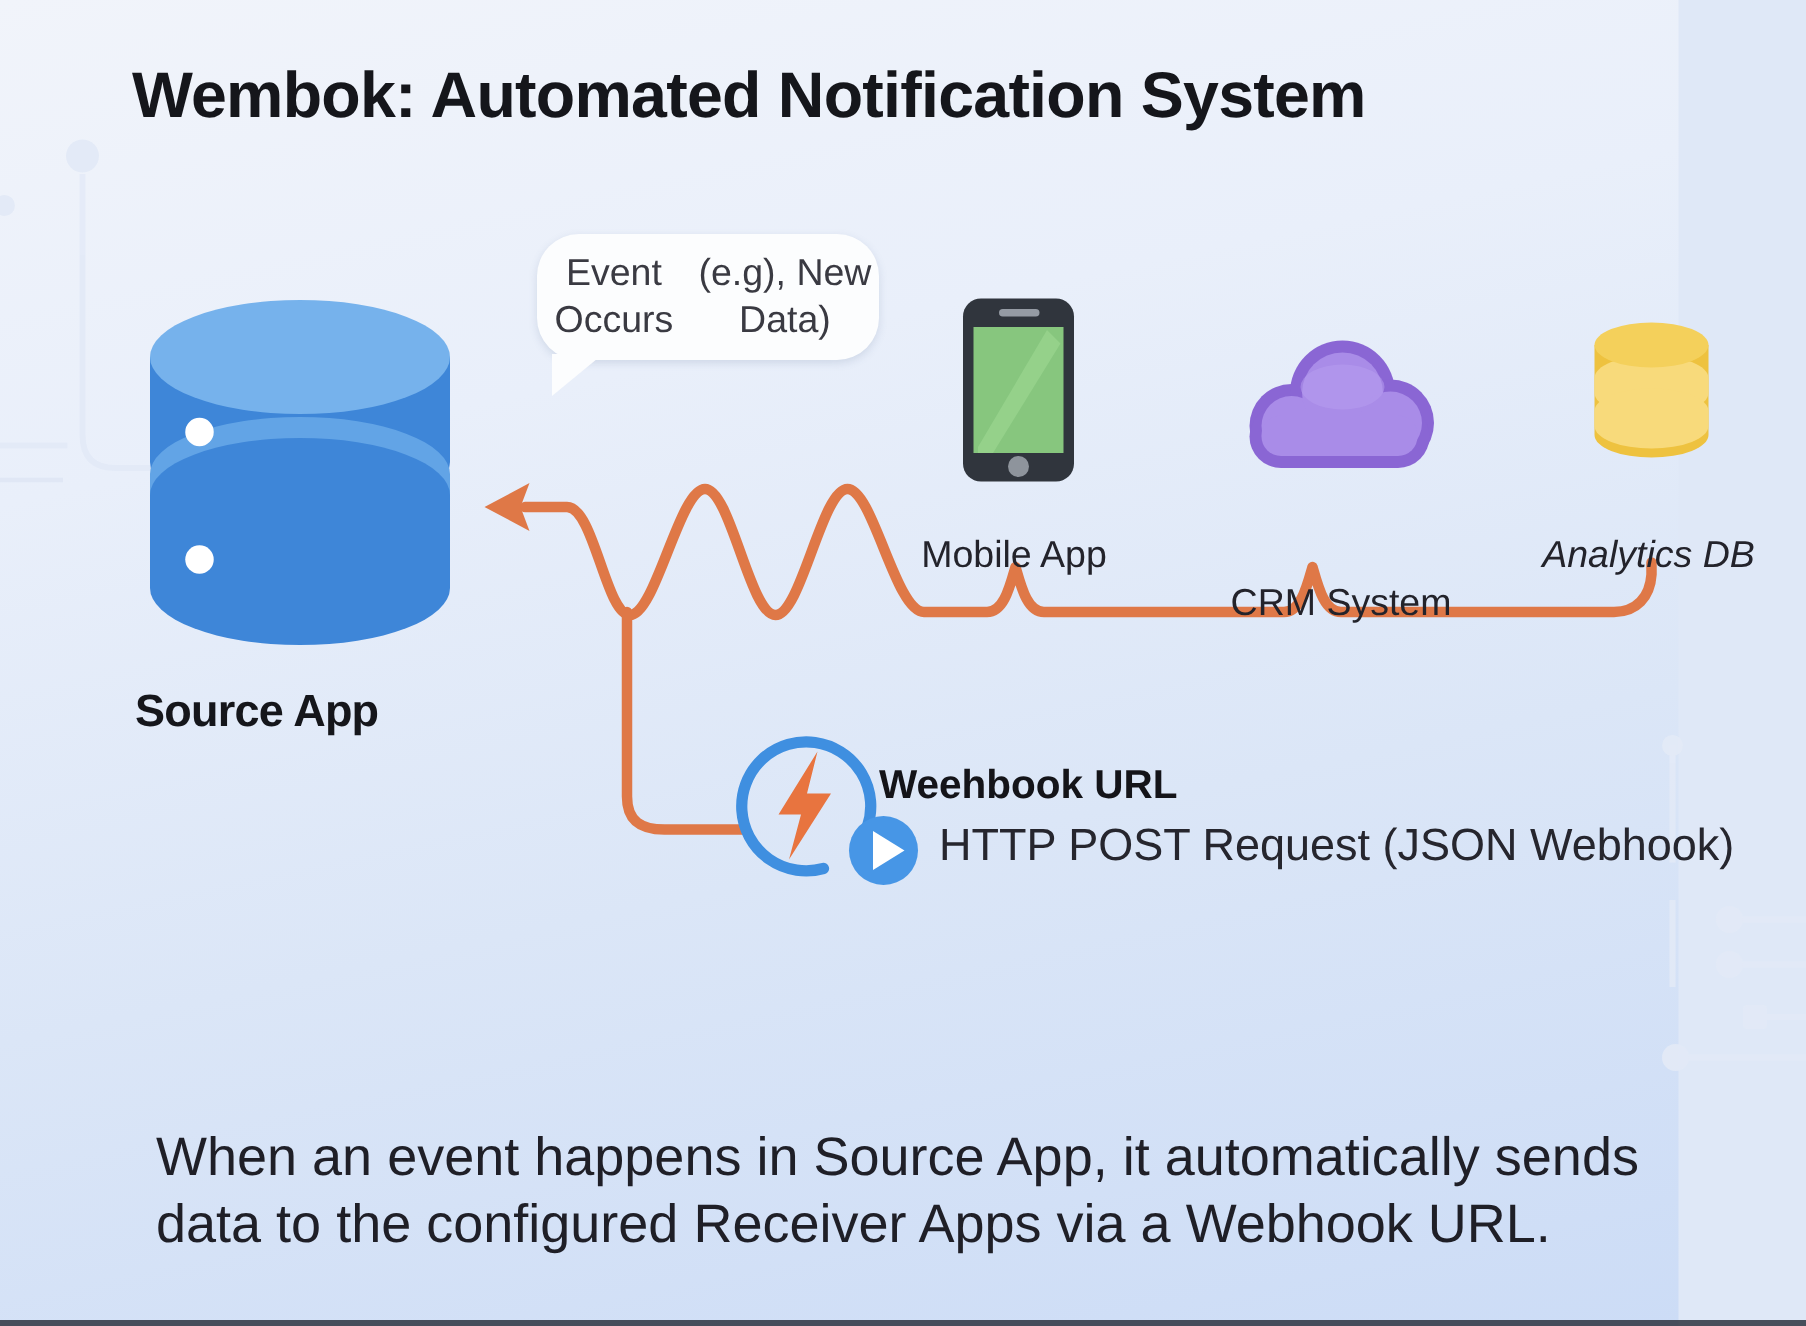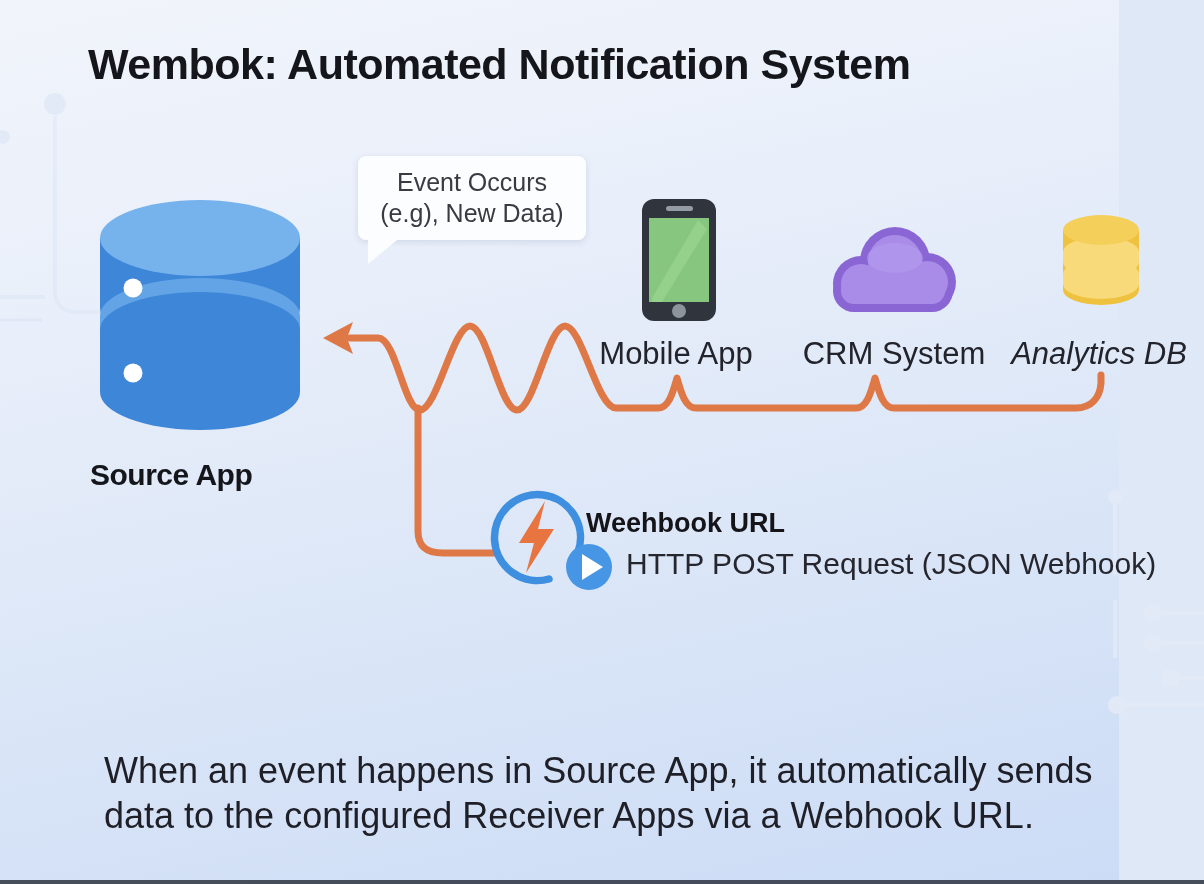--- a/index.html
+++ b/index.html
@@ -12,34 +12,34 @@
     position:relative;width:1119px;height:884px;
     background:linear-gradient(168deg,#f1f4fa 0%,#e9effa 30%,#dbe6f7 62%,#ccdcf6 100%);
   }
   .abs{position:absolute;}
   .page-title{
     left:88px;top:40px;
     font-size:43px;font-weight:700;color:#15161b;letter-spacing:-0.5px;
   }
   .bubble{
     left:358px;top:156px;width:228px;height:84px;
-    background:#fcfdfe;border-radius:8px;
+    background:#fcfdfe;border-radius:28px;
     box-shadow:0 2px 6px rgba(90,110,150,0.18);
-    display:flex;flex-direction:column;align-items:center;justify-content:center;
+    display:flex;flex-direction:row;align-items:center;justify-content:center;
     font-size:25px;color:#3a3a42;line-height:31px;text-align:center;
   }
   .bubble-tail{
     left:368px;top:236px;width:0;height:0;
     border-top:28px solid #fcfdfe;border-right:34px solid transparent;
   }
   .source-label{
     left:90px;top:458px;font-size:30px;font-weight:700;color:#15161b;letter-spacing:-0.5px;
   }
   .receiver-label{
-    top:336px;font-size:31px;color:#23232b;transform:translateX(-50%);white-space:nowrap;
+    top:356px;font-size:25px;color:#23232b;transform:translateX(-50%);white-space:nowrap;
   }
   .webhook-title{
     left:586px;top:493px;font-size:27px;font-weight:700;color:#141419;margin-top:15px;
   }
   .webhook-subtitle{
     left:626px;top:547px;font-size:30px;color:#26262e;white-space:nowrap;
   }
   .caption{
     left:104px;top:748px;font-size:36px;color:#1f1f27;line-height:45px;
   }
@@ -142,21 +142,21 @@
   </svg>
 
   <svg class="abs" style="left:1051px;top:210px;" width="100" height="110" viewBox="0 0 100 110">
     <path d="M12 20 L12 80 A38 15 0 0 0 88 80 L88 20 Z" fill="#eec23f"></path>
     <path d="M12 42 L12 52 A38 15 0 0 0 88 52 L88 42 A38 15 0 0 0 12 42 Z" fill="#f8da7b"></path>
     <path d="M12 64 L12 74 A38 15 0 0 0 88 74 L88 64 A38 15 0 0 0 12 64 Z" fill="#f8da7b"></path>
     <ellipse cx="50" cy="20" rx="38" ry="15" fill="#f4d05b"></ellipse>
   </svg>
 
   <div class="abs receiver-label" style="left:676px;">Mobile App</div>
-  <div class="abs receiver-label" style="left:894px;">CRM System</div>
+  <div class="abs receiver-label" style="left:894px;margin-top:32px;">CRM System</div>
   <div class="abs receiver-label" style="left:1099px;font-style:italic;">Analytics DB</div>
 
   <svg class="abs" style="left:473px;top:475px;" width="145" height="122" viewBox="0 0 145 122">
     <path d="M 105 77 A 43 43 0 1 0 76 104" fill="none" stroke="#3f8fe0" stroke-width="7.5" stroke-linecap="round"></path>
     <path d="M 72 26 L 46 68 L 61 68 L 53 98 L 81 54 L 65 54 Z" fill="#e8743f"></path>
     <g>
       <circle cx="116" cy="92" r="23" fill="#4796e6"></circle>
       <polygon points="109,79 109,105 130,92" fill="#ffffff"></polygon>
     </g>
   </svg>

